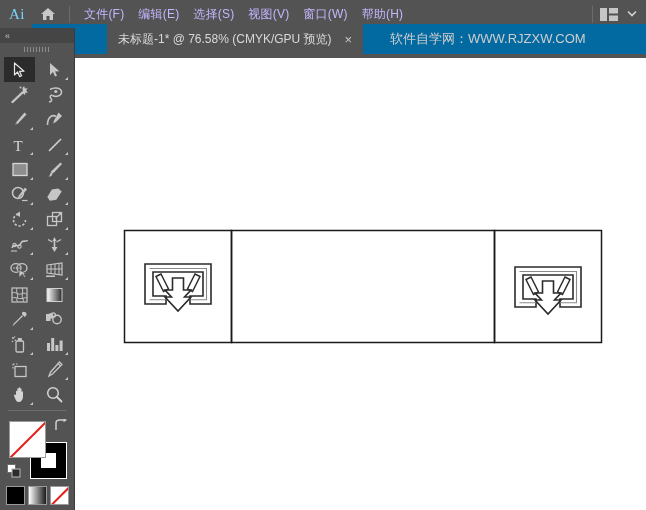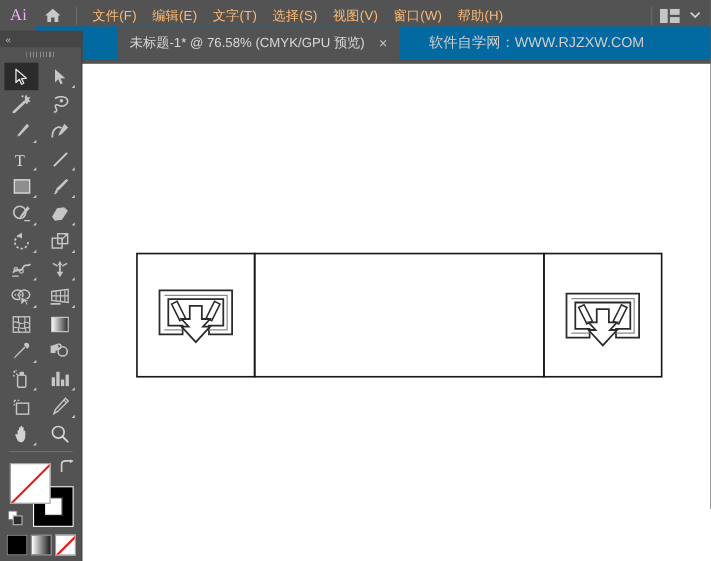--- a/index.html
+++ b/index.html
@@ -27,39 +27,39 @@
     left: 0; top: 0;
     width: 646px; height: 28px;
     background: #535353;
     display: flex;
     align-items: center;
   }
   #ai-logo {
     width: 34px;
     text-align: center;
     font-size: 15px;
-    color: #f0abfc;
+    color: #7dd3fc;
     font-family: "Liberation Serif", "DejaVu Serif", serif;
     letter-spacing: 0.5px;
   }
   #home-icon {
     width: 28px;
     display: flex;
     align-items: center;
     justify-content: center;
   }
   .vsep {
     width: 1px;
     height: 17px;
     background: #6b6b6b;
     margin: 0 7px;
   }
   .menu-item {
     font-size: 12px;
-    color: #fdba74;
+    color: #c4b5fd;
     padding: 4px 7px;
     white-space: nowrap;
     letter-spacing: 0.2px;
   }
   #menubar-right {
     margin-left: auto;
     display: flex;
     align-items: center;
     padding-right: 9px;
   }
@@ -281,21 +281,20 @@
     <div id="home-icon">
       <svg width="16" height="14" viewBox="0 0 16 14" aria-hidden="true">
         <path d="M8 1 L15 7 L13 7 L13 13 L9.5 13 L9.5 9 L6.5 9 L6.5 13 L3 13 L3 7 L1 7 Z" fill="#c8c8c8"></path>
       </svg>
     </div>
 
     <div class="vsep"></div>
 
     <div class="menu-item">文件(F)</div>
     <div class="menu-item">编辑(E)</div>
-    <div class="menu-item">文字(T)</div>
     <div class="menu-item">选择(S)</div>
     <div class="menu-item">视图(V)</div>
     <div class="menu-item">窗口(W)</div>
     <div class="menu-item">帮助(H)</div>
 
     <div id="menubar-right">
       <div class="vsep"></div>
       <div id="workspace-icon">
         <svg width="18" height="13" viewBox="0 0 18 13" aria-hidden="true">
           <rect x="0" y="0" width="7" height="13" fill="#c6c6c6"></rect>

